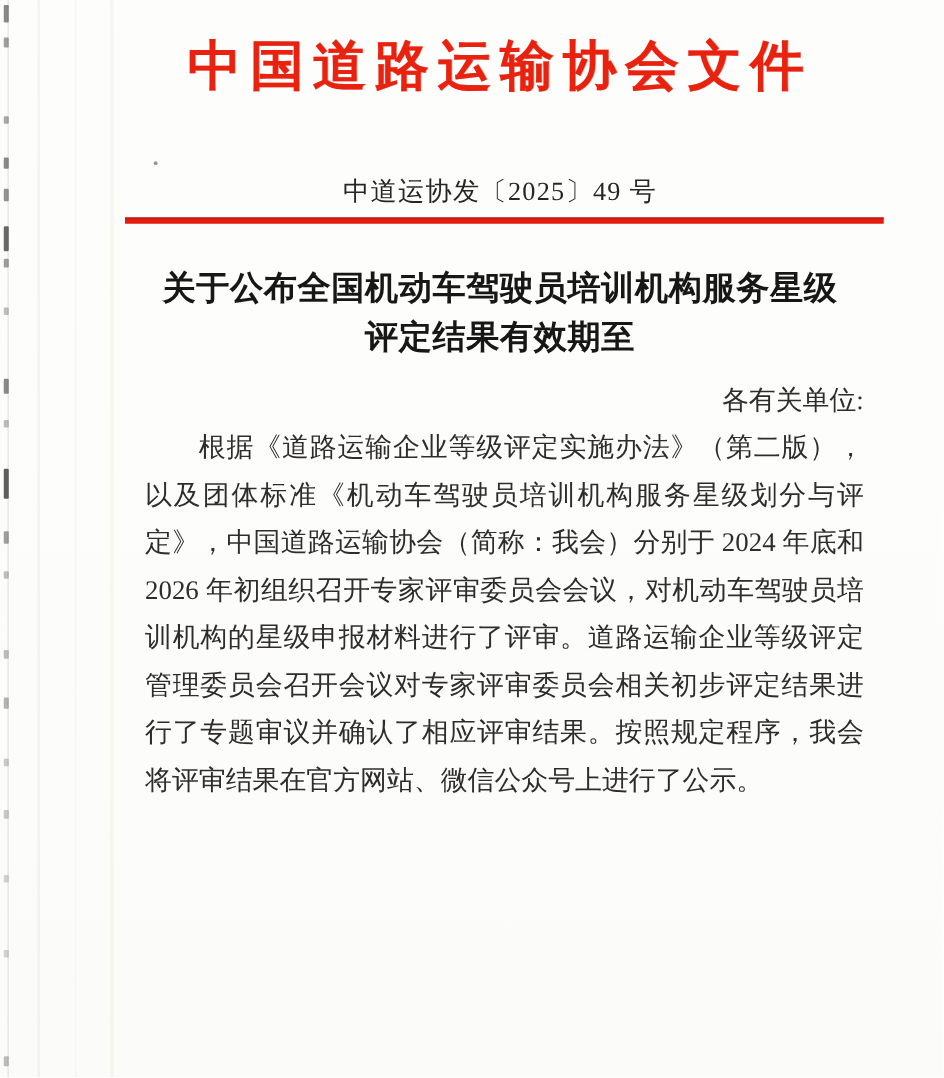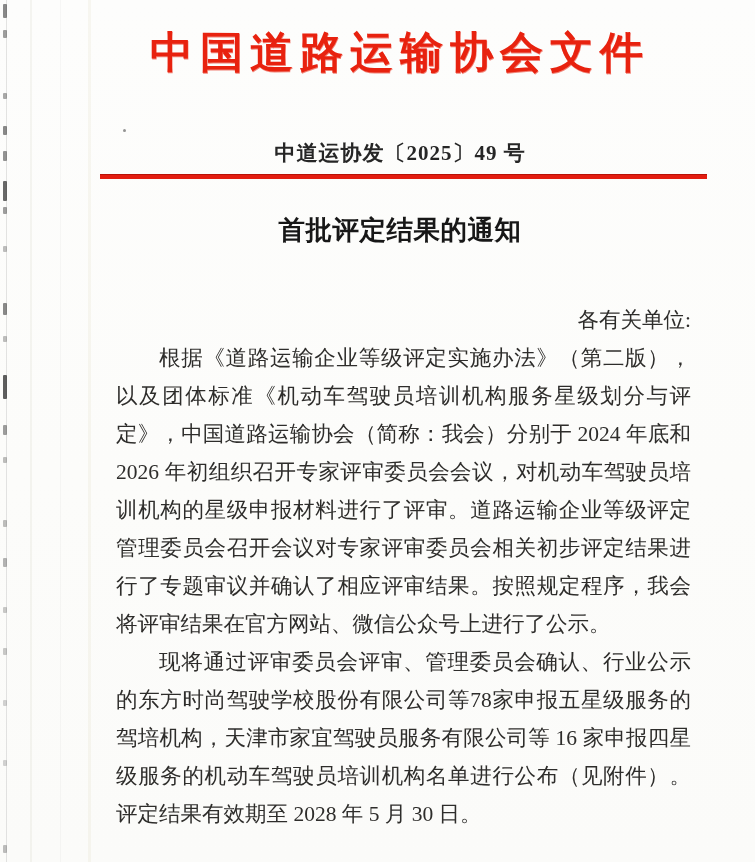--- a/index.html
+++ b/index.html
@@ -36,21 +36,20 @@
     width: 3px; height: 3px;
     border-radius: 50%;
     background: rgba(60,60,60,0.55);
   }
 
   .centered-band {
     position: absolute;
     left: 45px;
     right: 0;
     text-align: center;
-    font-weight: bold;
   }
 
   .letterhead {
     top: 24px;
     font-size: 43px;
     font-weight: 700;
     letter-spacing: 7px;
     color: #e8220f;
     white-space: nowrap;
     text-shadow: 0.5px 0.5px 0 rgba(232,34,15,0.55);
@@ -136,22 +135,22 @@
     <div class="speck" style="left:123px; top:129px;"></div>
   </div>
 
   <div class="centered-band letterhead">中国道路运输协会文件</div>
 
   <div class="centered-band doc-number">中道运协发〔2025〕49 号</div>
 
   <div class="red-rule"></div>
 
   <div class="centered-band doc-title">
-    <div>首批评定结果的通知</div>
+    <div>关于公布全国机动车驾驶员培训机构服务星级</div>
+    <div>评定结果有效期至</div>
   </div>
 
   <div class="body-block">
     <div class="salutation">各有关单位:</div>
     <p>根据《道路运输企业等级评定实施办法》（第二版），以及团体标准《机动车驾驶员培训机构服务星级划分与评定》，中国道路运输协会（简称：我会）分别于 2024 年底和 2026 年初组织召开专家评审委员会会议，对机动车驾驶员培训机构的星级申报材料进行了评审。道路运输企业等级评定管理委员会召开会议对专家评审委员会相关初步评定结果进行了专题审议并确认了相应评审结果。按照规定程序，我会将评审结果在官方网站、微信公众号上进行了公示。</p>
-    <p>现将通过评审委员会评审、管理委员会确认、行业公示的东方时尚驾驶学校股份有限公司等78家申报五星级服务的驾培机构，天津市家宜驾驶员服务有限公司等 16 家申报四星级服务的机动车驾驶员培训机构名单进行公布（见附件）。评定结果有效期至 2028 年 5 月 30 日。</p>
   </div>
 
 </div>
 
 </body></html>

